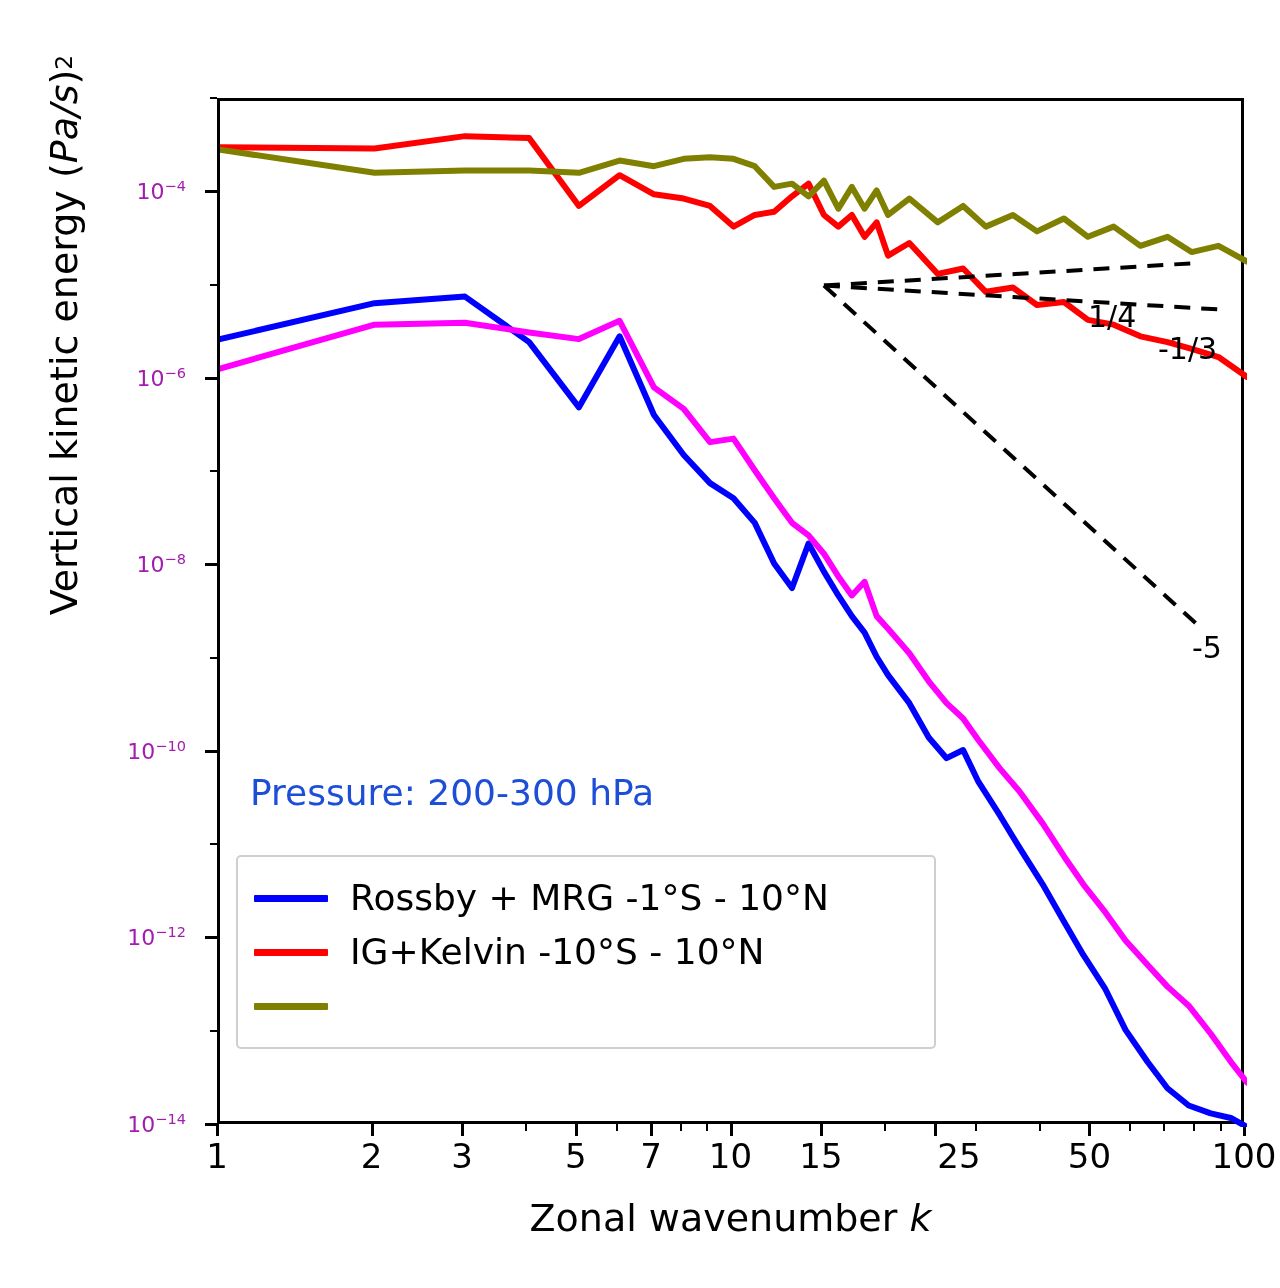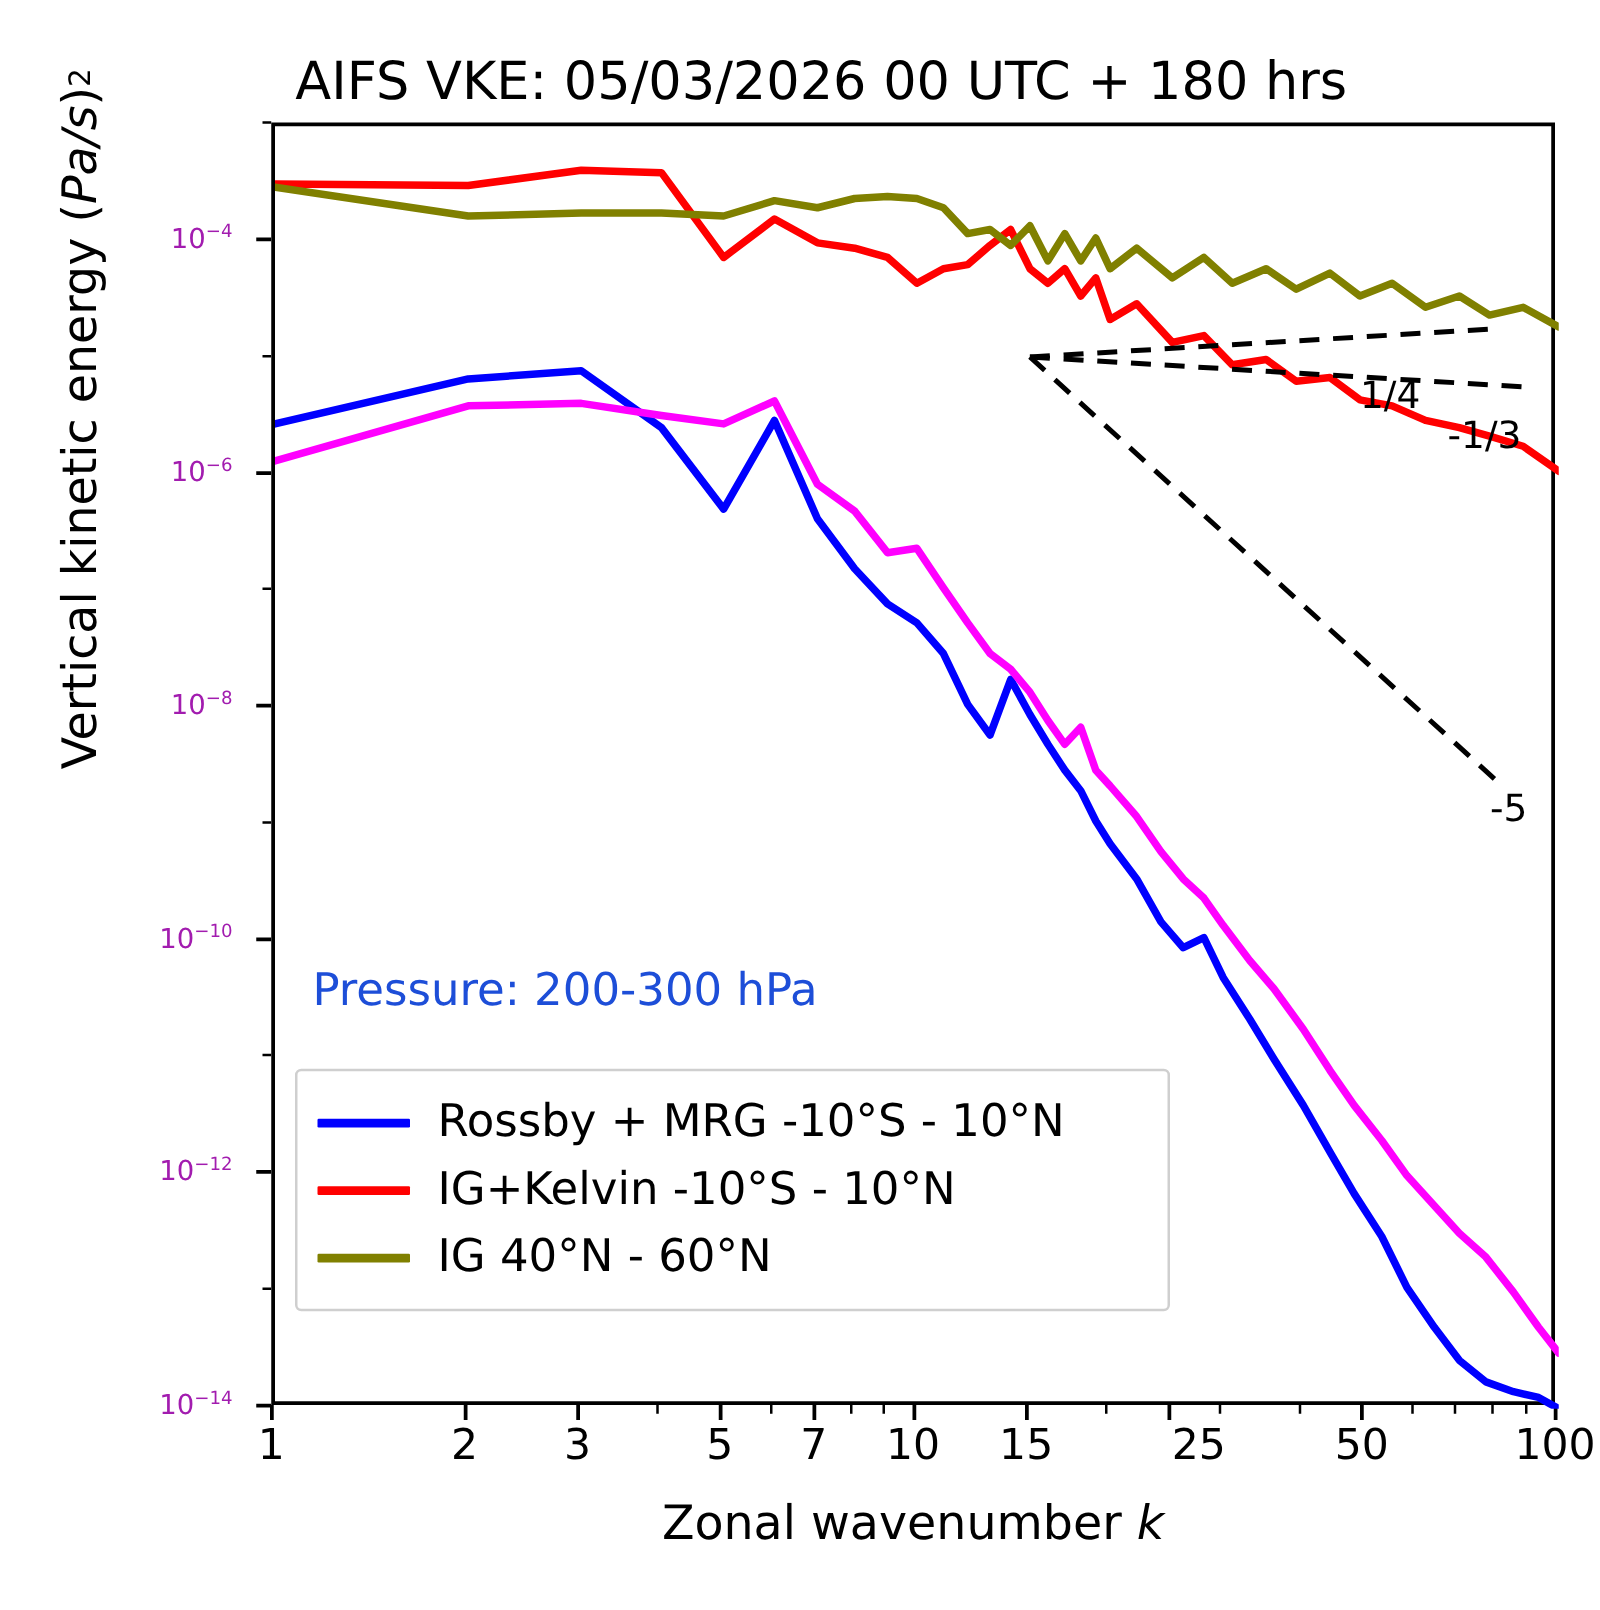--- a/index.html
+++ b/index.html
@@ -66,21 +66,20 @@
   }
   .legend-row{display:flex;align-items:center;height:54px;}
   .legend-swatch{width:74px;height:7px;border-radius:1px;margin-right:22px;flex:0 0 auto;}
   .legend-text{font-size:36px;color:#000;white-space:nowrap;line-height:1;}
 </style>
 </head>
 <body>
 
 <div id="figure">
 
-  <div id="chart-title">AIFS VKE: 05/03/2026 00 UTC + 180 hrs</div>
 
   <div id="ylabel-wrap">
     <span>Vertical kinetic energy (</span>
       <span class="it">Pa/s</span>
       <span>)</span>
       <sup>2</sup>
   </div>
 
   <div id="xlabel">
     <span>Zonal wavenumber</span>
@@ -161,25 +160,24 @@
 
   <div id="pressure-note">Pressure: 200-300 hPa</div>
 
   <div class="slope-label" id="slope-label-a">1/4</div>
   <div class="slope-label" id="slope-label-b">-1/3</div>
   <div class="slope-label" id="slope-label-c">-5</div>
 
   <div id="legend">
       <div class="legend-row">
         <span class="legend-swatch" style="background: rgb(0, 0, 255);"></span>
-        <span class="legend-text">Rossby + MRG -10°S - 10°N</span>
+        <span class="legend-text">Rossby + MRG -1°S - 10°N</span>
       </div>
       <div class="legend-row">
         <span class="legend-swatch" style="background: rgb(255, 0, 0);"></span>
         <span class="legend-text">IG+Kelvin -10°S - 10°N</span>
       </div>
       <div class="legend-row">
         <span class="legend-swatch" style="background: rgb(128, 128, 0);"></span>
-        <span class="legend-text">IG 40°N - 60°N</span>
       </div>
     </div>
 
 </div>
 
 </body></html>

